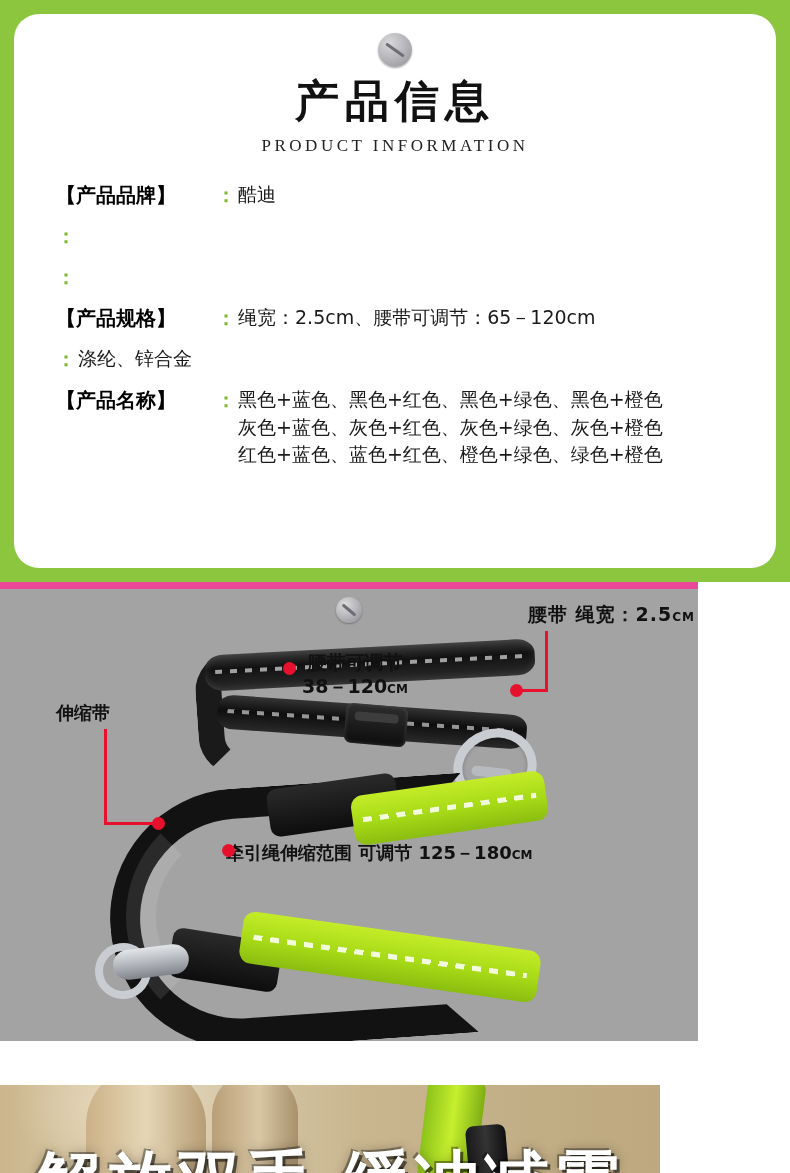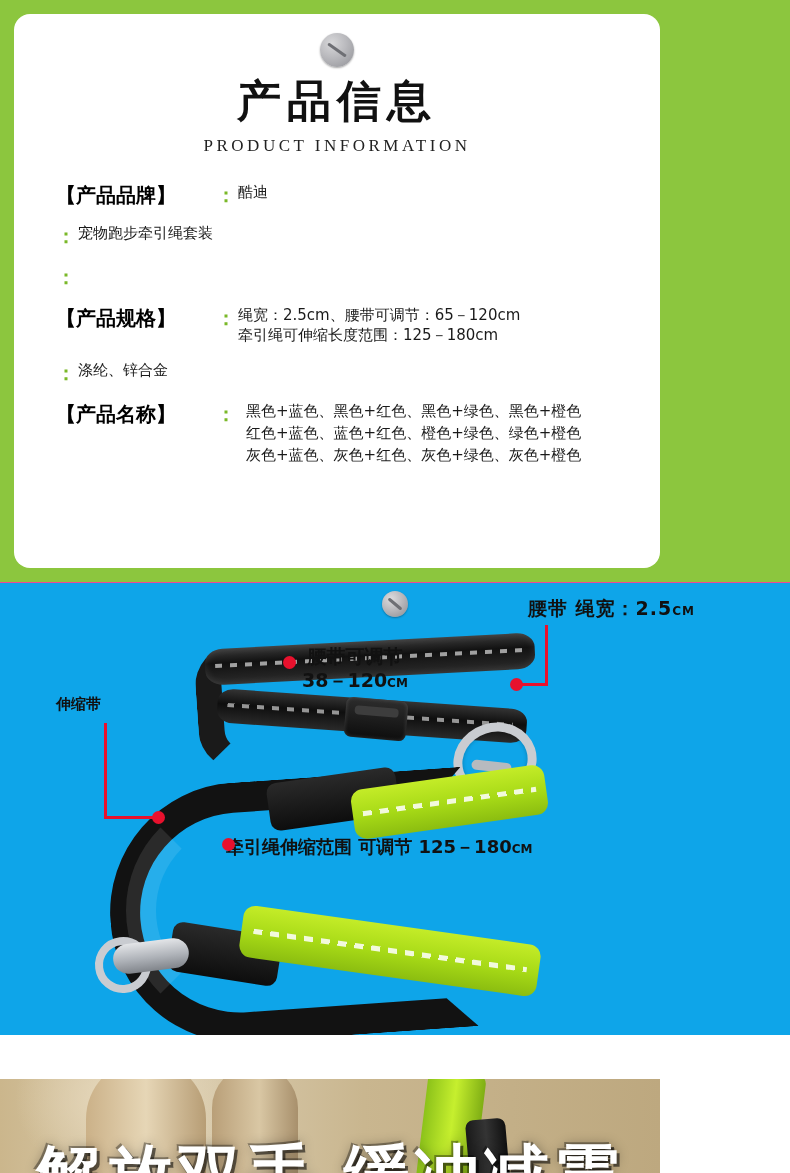--- a/index.html
+++ b/index.html
@@ -24,24 +24,24 @@
   .info-section {
     position: relative;
     width: 790px;
     height: 582px;
     background: #8cc63e;
     box-sizing: border-box;
     padding: 14px 14px 14px 14px;
   }
   .info-card {
     position: relative;
-    width: 646px;
+    width: 762px;
     height: 554px;
     background: #ffffff;
-    border-radius: 16px;
+    border-radius: 25px;
     box-sizing: border-box;
   }
   .screw {
     position: absolute;
     left: 50%;
     top: 36px;
     transform: translate(-50%, -50%);
     width: 34px;
     height: 34px;
     border-radius: 50%;
@@ -108,41 +108,40 @@
     flex: 0 0 auto;
     width: 22px;
     font-family: "DejaVu Sans", sans-serif;
     font-size: 20px;
     font-weight: bold;
     color: #7ab828;
   }
   .spec-value {
     flex: 1 1 auto;
     font-family: "DejaVu Sans", sans-serif;
-    font-size: 15px;
+    font-size: 19px;
     color: #1a1a1a;
     line-height: 1.35;
   }
   .spec-value .line {
     display: block;
     white-space: nowrap;
   }
   .spec-row.colors .spec-value .line {
     letter-spacing: 0px;
     margin-bottom: 2px;
-    margin-left: 8px;
   }
 
   
   .photo-section {
     position: relative;
-    width: 790px;
+    width: 698px;
     height: 452px;
-    background: #0ea5e9;
-    border-top: 1px solid #ec4899;
+    background: #a3a3a3;
+    border-top: 7px solid #ec4899;
     overflow: hidden;
   }
   .hanger-screw {
     position: absolute;
     left: 50%;
     top: 8px;
     transform: translate(-50%, 0);
     width: 26px;
     height: 26px;
     border-radius: 50%;
@@ -360,21 +359,21 @@
     background: #e8112d;
     border-radius: 50%;
   }
   .lead {
     position: absolute;
     background: #e8112d;
   }
 
   .c-waist { left: 528px; top: 13px; font-size: 19px; letter-spacing: 1px; }
   .c-adjust { left: 302px; top: 62px; font-size: 19px; text-align: center; line-height: 1.25; }
-  .c-stretch-label { left: 56px; top: 112px; font-size: 15px; }
+  .c-stretch-label { left: 56px; top: 112px; font-size: 18px; }
   .c-range { left: 226px; top: 252px; font-size: 18px; }
 
   
   .banner {
     position: relative;
     width: 660px;
     height: 136px;
     overflow: hidden;
     background: linear-gradient(180deg, #d9c9a8 0%, #c9b489 60%, #b9a276 100%);
     margin-top: 44px;
@@ -449,52 +448,48 @@
         <div class="spec-row">
           <div class="spec-label">【产品品牌】</div>
           <div class="spec-colon">：</div>
           <div class="spec-value">
             <span class="line">酷迪</span>
           </div>
         </div>
 
         <div class="spec-row">
           <div class="spec-colon">：</div>
-          <div class="spec-value">
-            <span class="line">宠物跑步牵引绳套装</span>
-          </div>
         </div>
 
         <div class="spec-row">
           <div class="spec-colon">：</div>
         </div>
 
         <div class="spec-row">
           <div class="spec-label">【产品规格】</div>
           <div class="spec-colon">：</div>
           <div class="spec-value">
             <span class="line">绳宽：2.5cm、腰带可调节：65－120cm</span>
-            <span class="line">牵引绳可伸缩长度范围：125－180cm</span>
           </div>
         </div>
 
         <div class="spec-row">
           <div class="spec-colon">：</div>
           <div class="spec-value">
             <span class="line">涤纶、锌合金</span>
           </div>
         </div>
 
         <div class="spec-row colors">
           <div class="spec-label">【产品名称】</div>
           <div class="spec-colon">：</div>
           <div class="spec-value">
             <span class="line">黑色+蓝色、黑色+红色、黑色+绿色、黑色+橙色</span>
+            <span class="line">灰色+蓝色、灰色+红色、灰色+绿色、灰色+橙色</span>
             <span class="line">红色+蓝色、蓝色+红色、橙色+绿色、绿色+橙色</span>
-            <span class="line">灰色+蓝色、灰色+红色、灰色+绿色、灰色+橙色</span>
           </div>
         </div>
 
       </div>
     </div>
   </div>
 
   <div class="photo-section">
     <div class="hanger-screw"></div>
 

